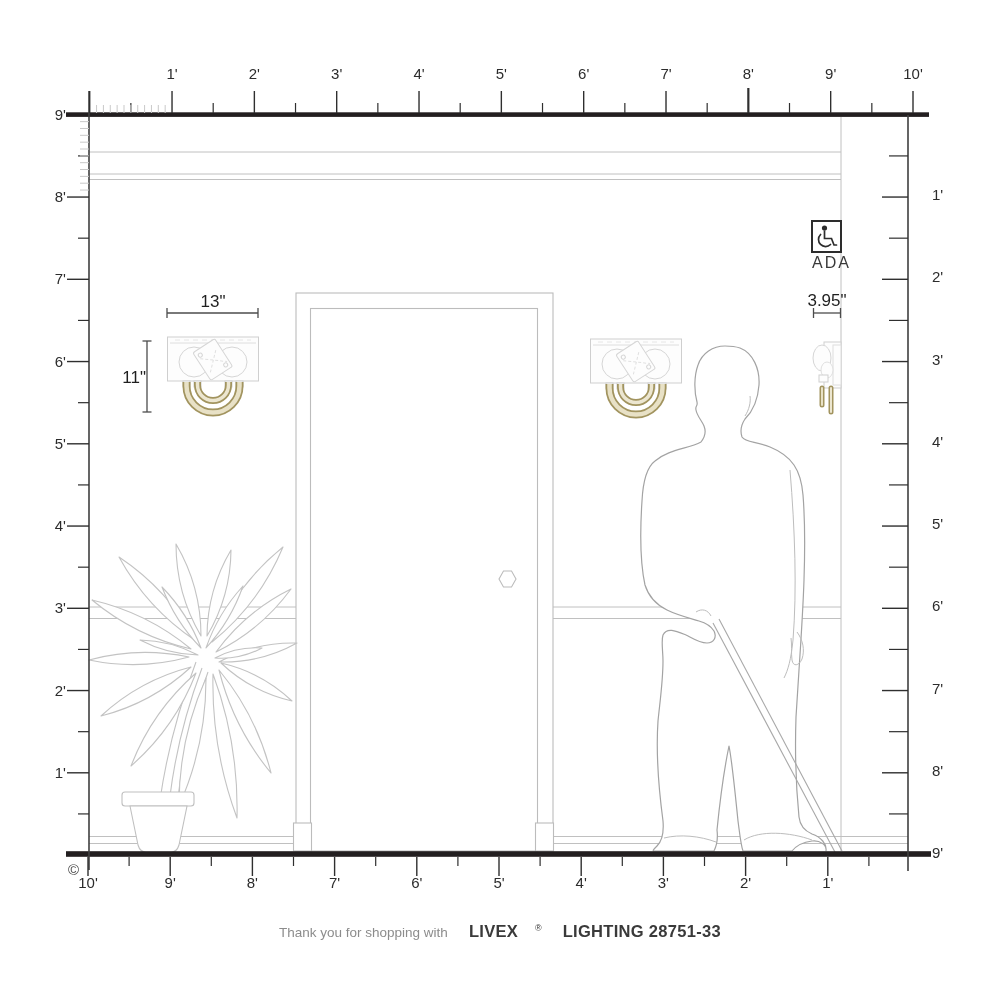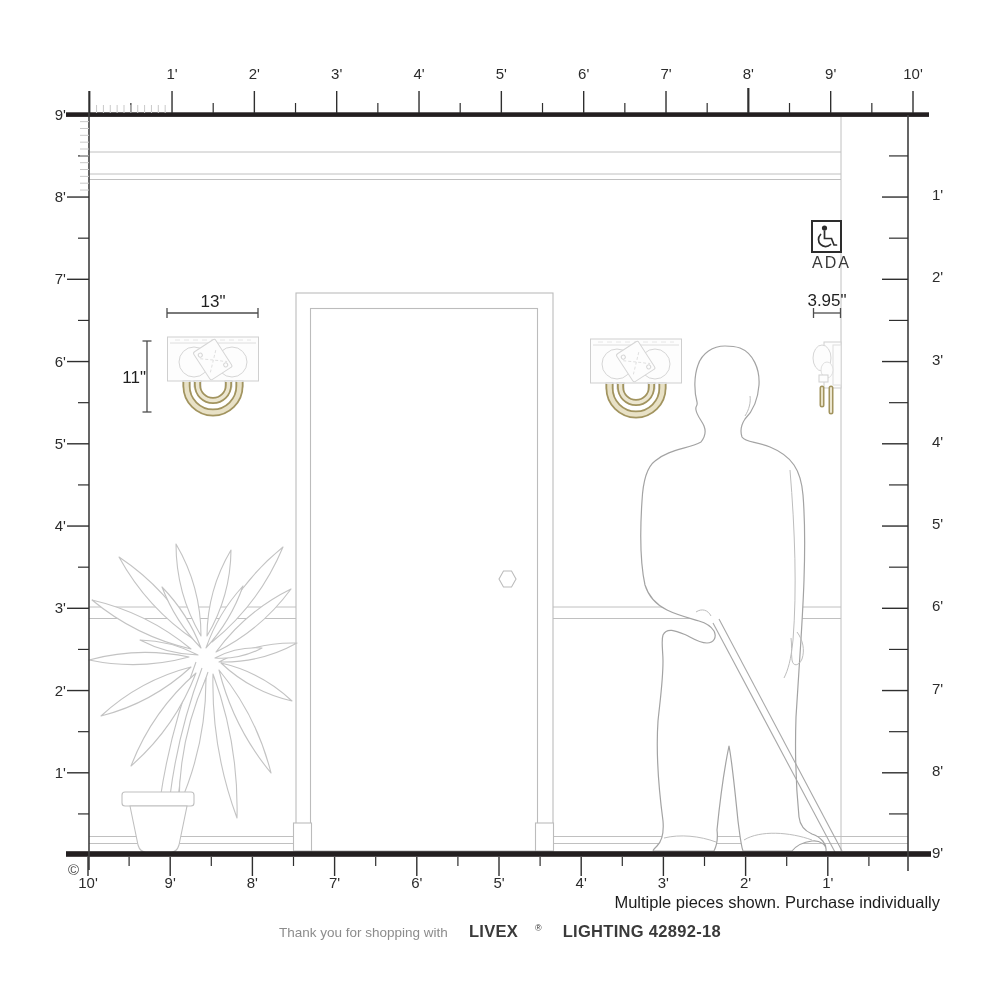--- a/index.html
+++ b/index.html
@@ -332,21 +332,20 @@
     </div>
 
   <span class="dim-lbl" style="left:194px;top:292px;width:38px;text-align:center;">13"</span>
   <span class="dim-lbl" style="left:110px;top:368px;width:36px;text-align:right;">11"</span>
   <span class="dim-lbl" style="left:806px;top:291px;width:42px;text-align:center;">3.95"</span>
 
   <span class="ada-lbl" style="left:812px;top:254px;width:29px;text-align:center;">ADA</span>
 
   <span class="copyright" style="left:68px;top:861px;">©</span>
 
-  <span class="purchase-note">Multiple pieces shown. Purchase individually</span>
 
   <div class="footer">
     <span class="thanks">Thank you for shopping with</span>
     <span class="brand">LIVEX</span>
     <span class="reg">®</span>
-    <span class="suffix">LIGHTING 42892-18</span>
+    <span class="suffix">LIGHTING 28751-33</span>
   </div>
 </div>
 
 </body></html>

